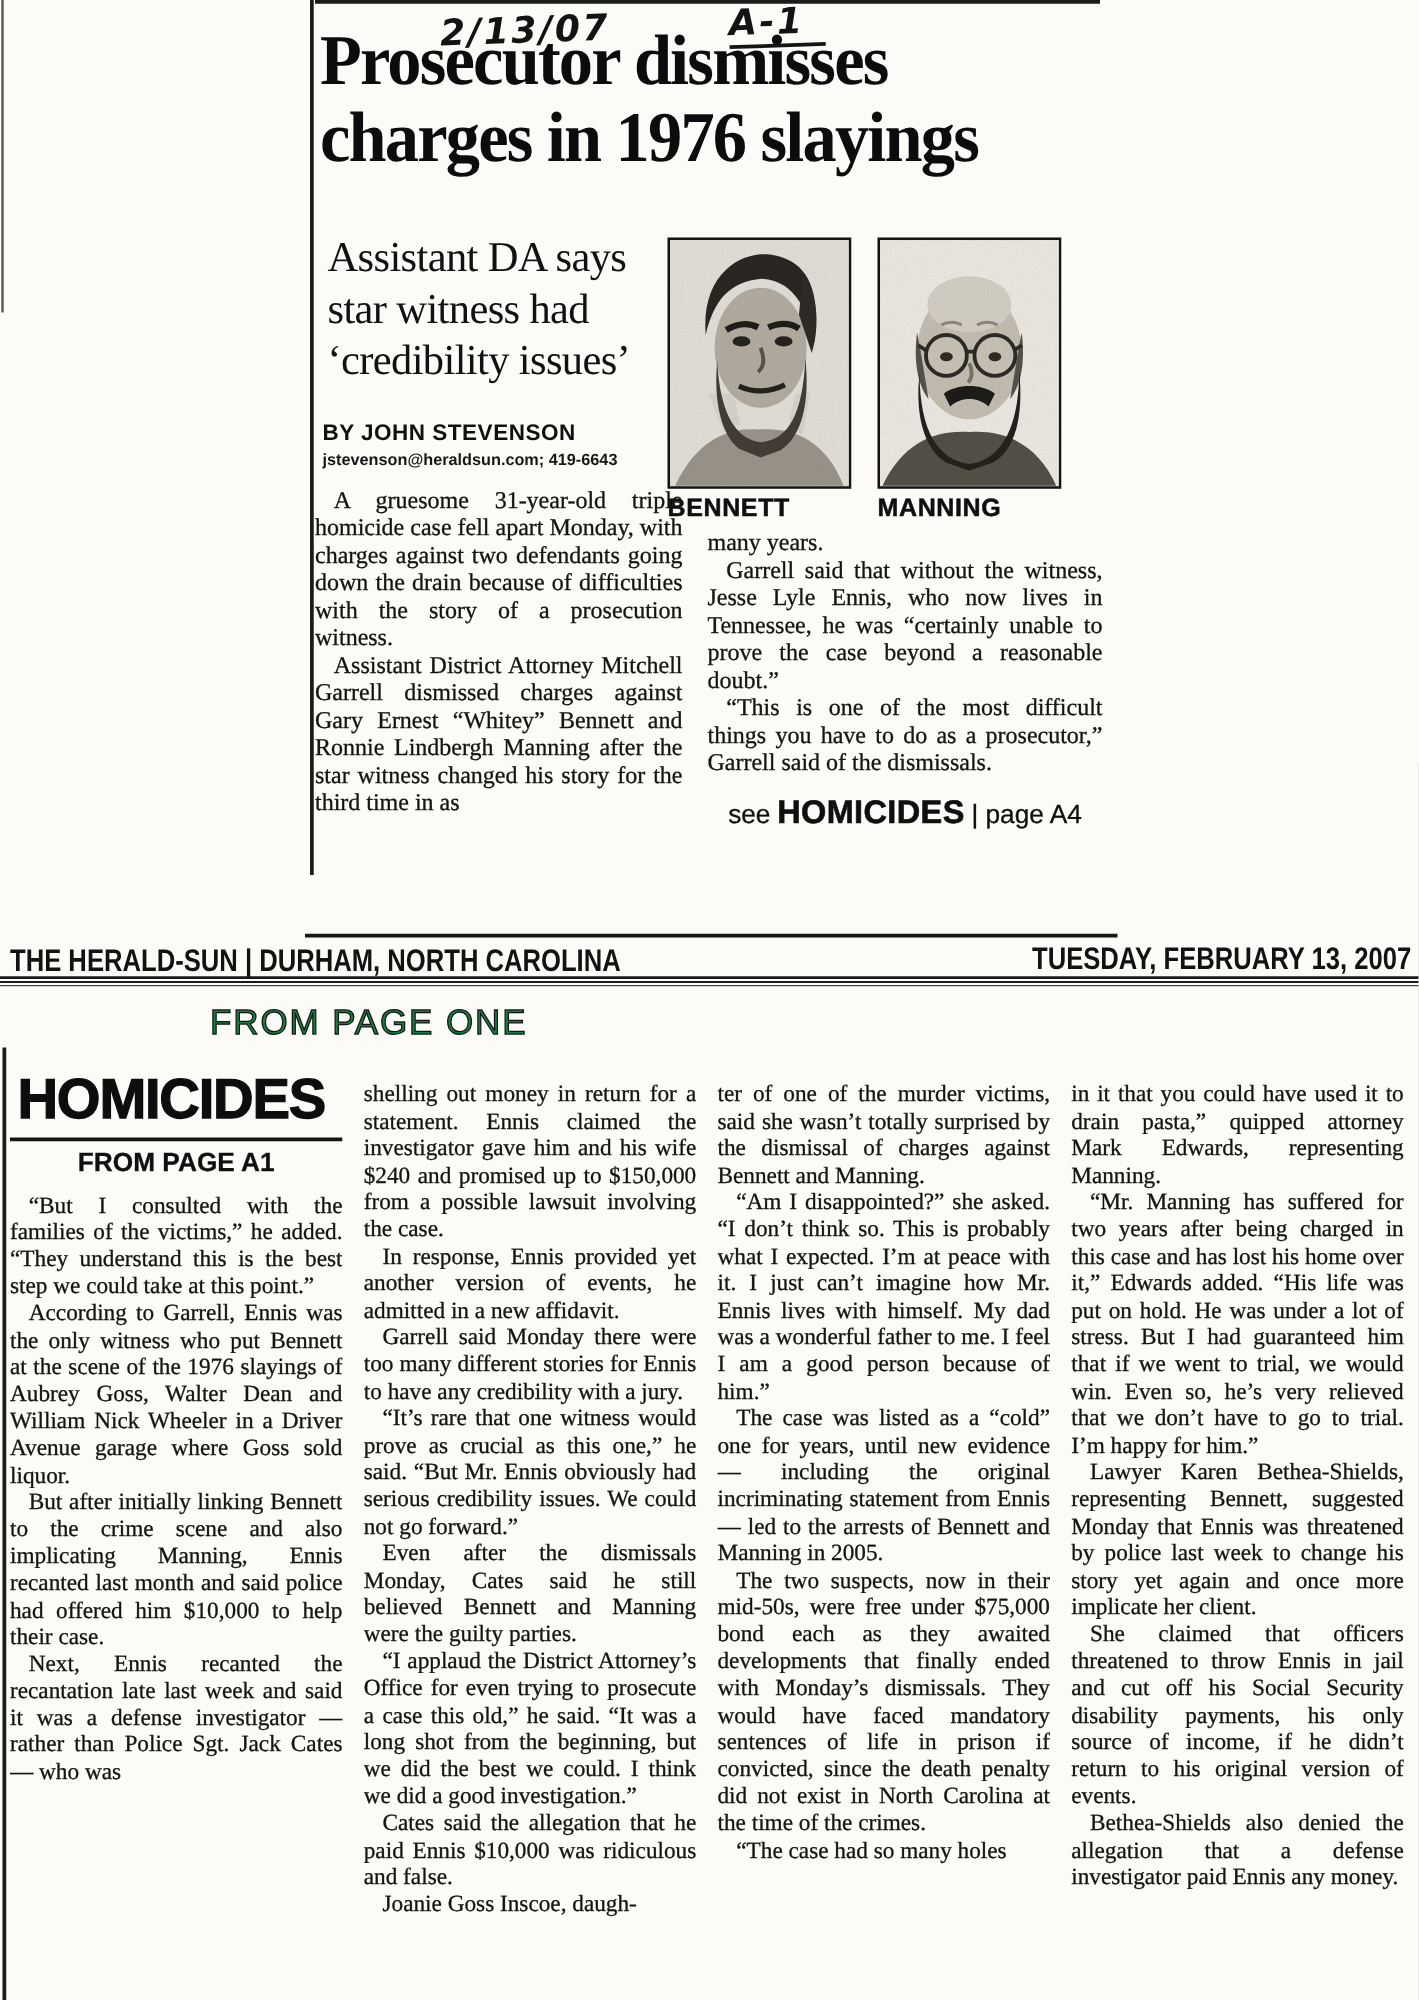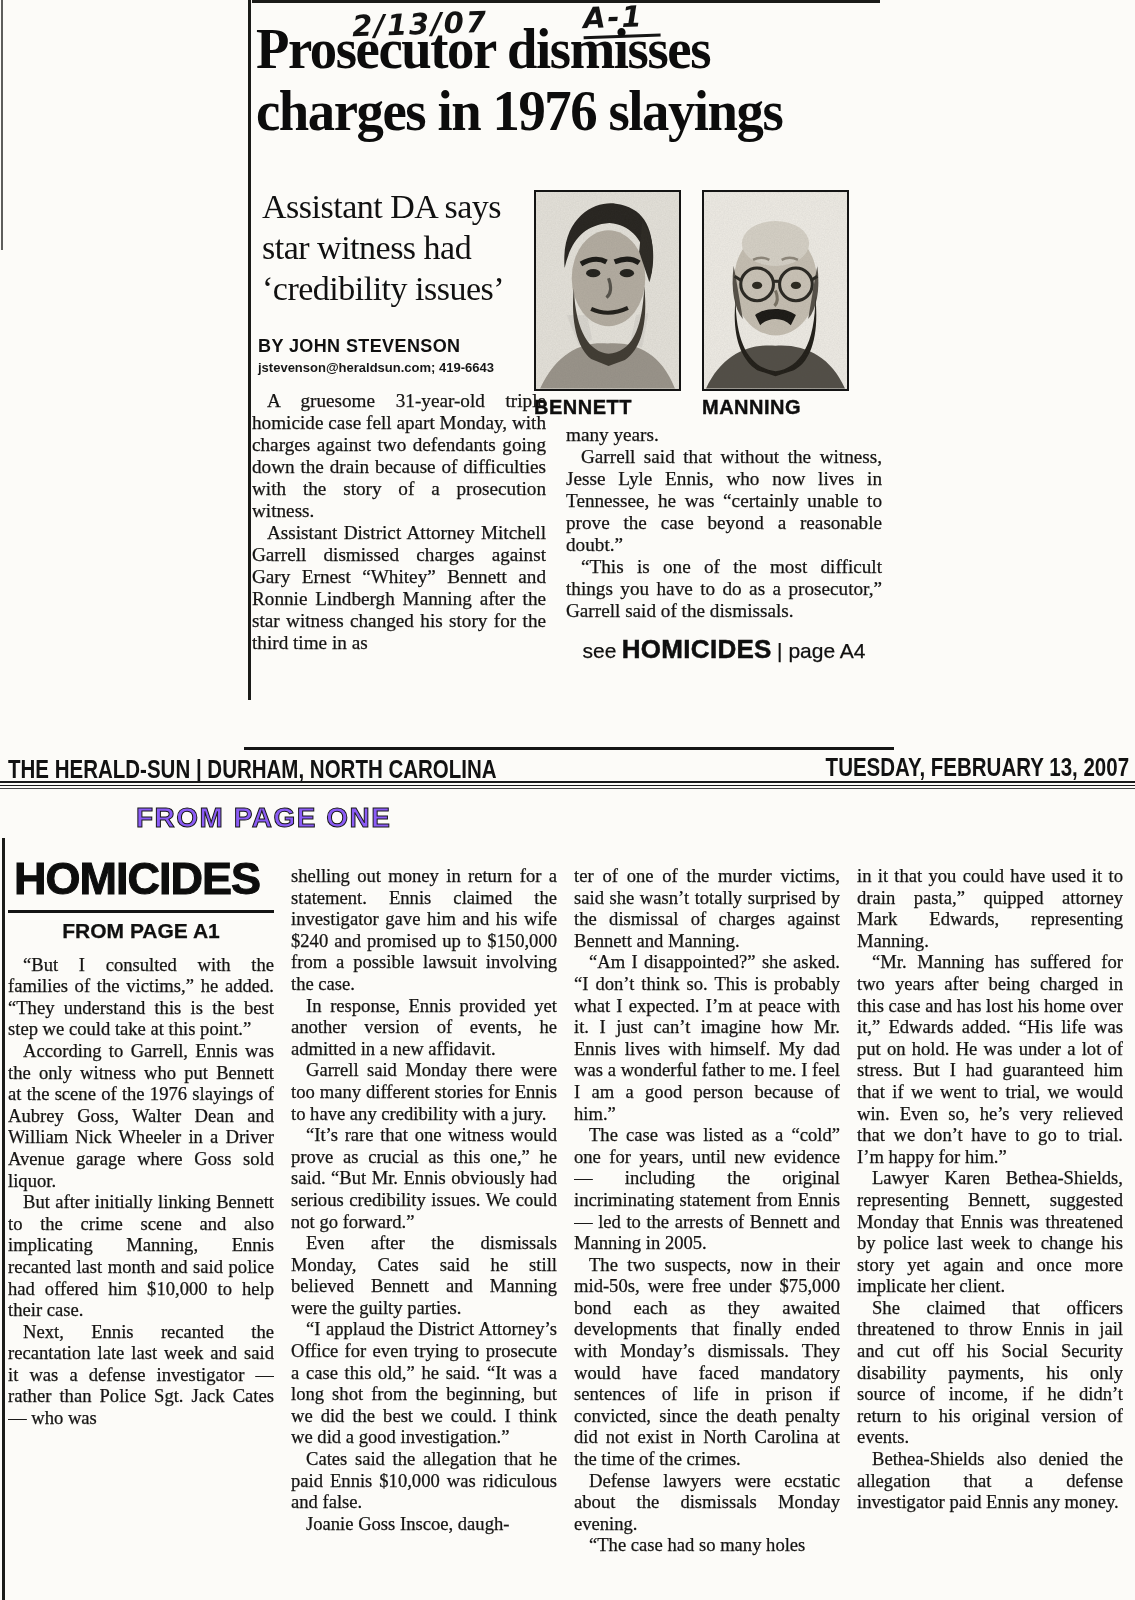--- a/index.html
+++ b/index.html
@@ -43,23 +43,23 @@
   .mast-left{position:absolute;left:8px;top:755px;font-family:"Liberation Sans",sans-serif;
              font-weight:bold;font-size:25px;letter-spacing:0;white-space:nowrap;
              transform:scaleX(0.82);transform-origin:left top;color:#121212;}
   .mast-right{position:absolute;right:6px;top:753px;font-family:"Liberation Sans",sans-serif;
               font-weight:bold;font-size:25px;white-space:nowrap;
               transform:scaleX(0.82);transform-origin:right top;color:#121212;}
   .clip-bottom-line{position:absolute;left:244px;top:747px;width:650px;height:3px;background:#161616;}
   .double-rule{position:absolute;left:0;top:781px;width:1135px;height:8px;
                background:linear-gradient(#1a1a1a 0 2px,transparent 2px 4px,#1a1a1a 4px 5px,transparent 5px 7px,#444 7px 8px);}
   
-  .from-page-one{position:absolute;left:136px;top:802px;font-family:"Liberation Sans",sans-serif;
-                 font-weight:bold;font-size:28px;letter-spacing:1.5px;
-                 -webkit-text-stroke:1px #151515;color:#8b5cf6;}
+  .from-page-one{position:absolute;left:168px;top:802px;font-family:"Liberation Sans",sans-serif;
+                 font-weight:normal;font-size:28px;letter-spacing:1.5px;
+                 -webkit-text-stroke:1px #151515;color:#15803d;}
   
   .continuation{position:absolute;left:0;top:845px;width:1135px;height:755px;overflow:hidden;
                 display:flex;gap:17px;padding:0 10px 0 8px;box-sizing:border-box;}
   .col{width:266px;flex:0 0 266px;overflow:hidden;}
   .col.pad{padding-top:20px;}
   .cont-body{font-size:18.6px;line-height:21.6px;-webkit-text-stroke:0.25px #151413;}
   .cont-headline{margin:10px 0 0 6px;font-family:"Liberation Sans",sans-serif;font-weight:bold;
                  font-size:45px;line-height:48px;letter-spacing:-1px;
                  -webkit-text-stroke:1px #0d0d0d;color:#0d0d0d;}
   .cont-rule{height:3px;background:#141414;margin:7px 0 7px 0;}
@@ -195,21 +195,20 @@
       <p class="ind">“I applaud the District Attorney’s Office for even trying to prosecute a case this old,” he said. “It was a long shot from the beginning, but we did the best we could. I think we did a good investigation.”</p>
       <p class="ind">Cates said the allegation that he paid Ennis $10,000 was ridiculous and false.</p>
       <p class="ind">Joanie Goss Inscoe, daugh-</p>
     </div>
 
     <div class="col pad">
       <p>ter of one of the murder victims, said she wasn’t totally surprised by the dismissal of charges against Bennett and Manning.</p>
       <p class="ind">“Am I disappointed?” she asked. “I don’t think so. This is probably what I expected. I’m at peace with it. I just can’t imagine how Mr. Ennis lives with himself. My dad was a wonderful father to me. I feel I am a good person because of him.”</p>
       <p class="ind">The case was listed as a “cold” one for years, until new evidence — including the original incriminating statement from Ennis — led to the arrests of Bennett and Manning in 2005.</p>
       <p class="ind">The two suspects, now in their mid-50s, were free under $75,000 bond each as they awaited developments that finally ended with Monday’s dismissals. They would have faced mandatory sentences of life in prison if convicted, since the death penalty did not exist in North Carolina at the time of the crimes.</p>
-      <p class="ind">Defense lawyers were ecstatic about the dismissals Monday evening.</p>
       <p class="ind">“The case had so many holes</p>
     </div>
 
     <div class="col pad">
       <p>in it that you could have used it to drain pasta,” quipped attorney Mark Edwards, representing Manning.</p>
       <p class="ind">“Mr. Manning has suffered for two years after being charged in this case and has lost his home over it,” Edwards added. “His life was put on hold. He was under a lot of stress. But I had guaranteed him that if we went to trial, we would win. Even so, he’s very relieved that we don’t have to go to trial. I’m happy for him.”</p>
       <p class="ind">Lawyer Karen Bethea-Shields, representing Bennett, suggested Monday that Ennis was threatened by police last week to change his story yet again and once more implicate her client.</p>
       <p class="ind">She claimed that officers threatened to throw Ennis in jail and cut off his Social Security disability payments, his only source of income, if he didn’t return to his original version of events.</p>
       <p class="ind">Bethea-Shields also denied the allegation that a defense investigator paid Ennis any money.</p>
     </div>

